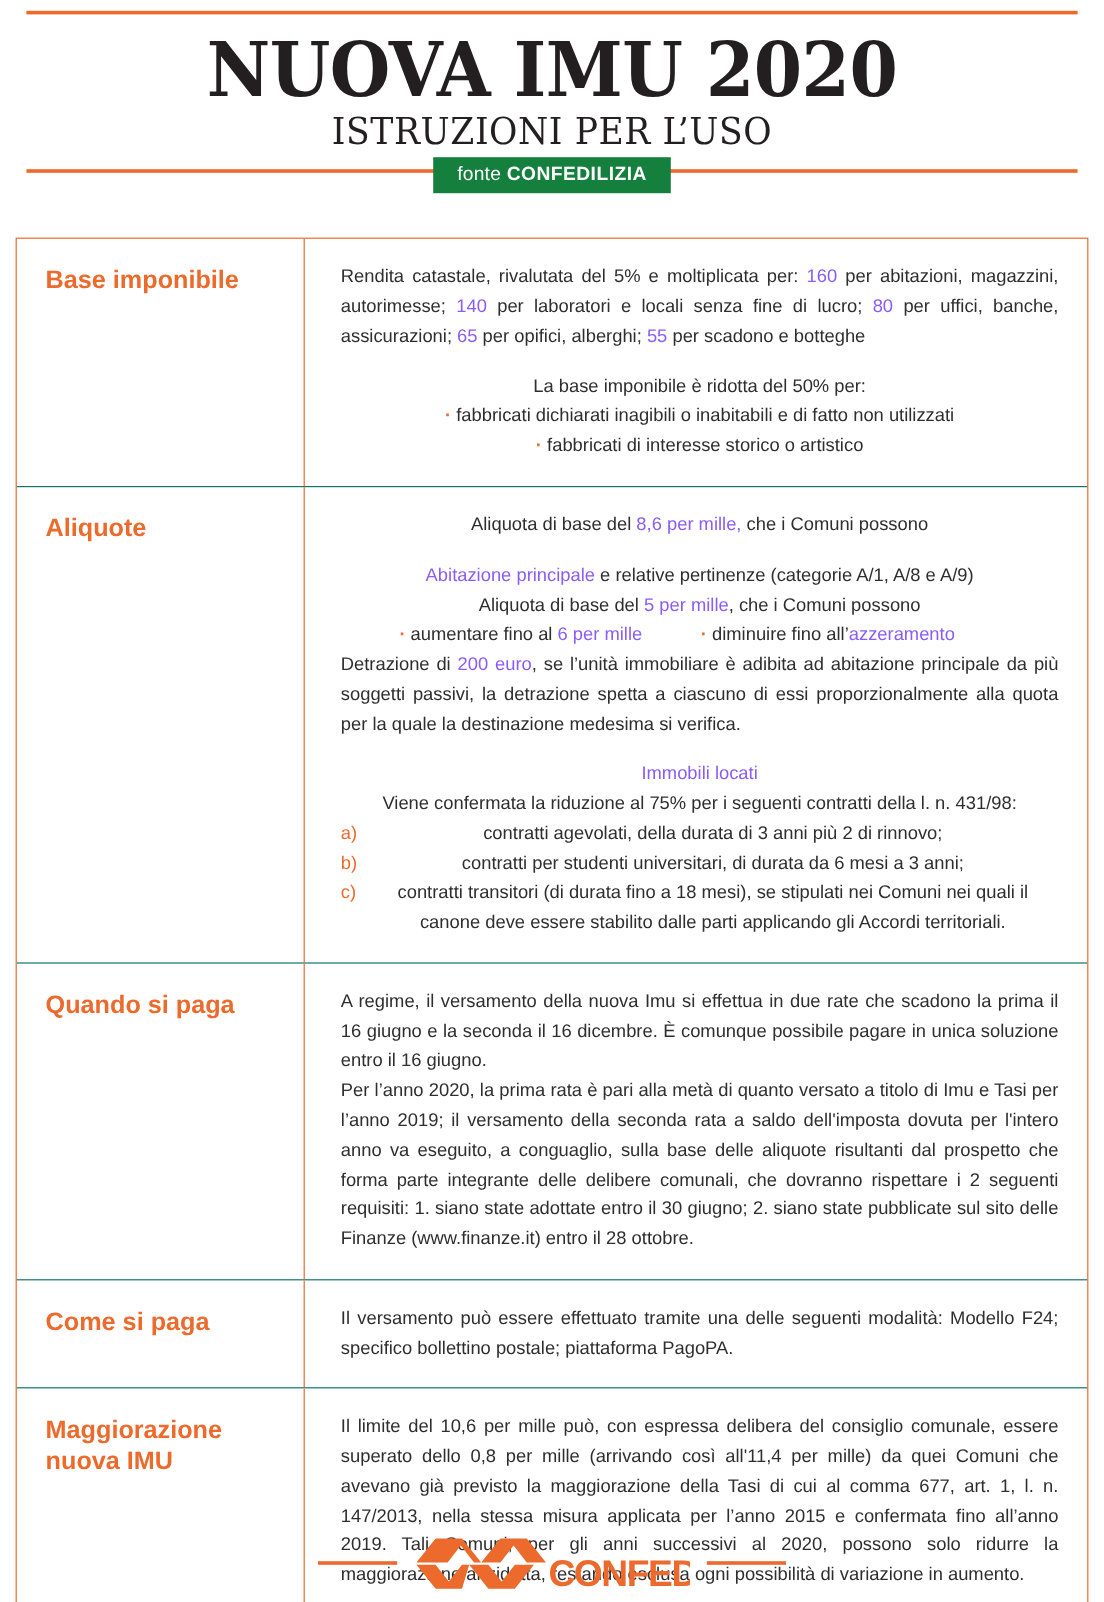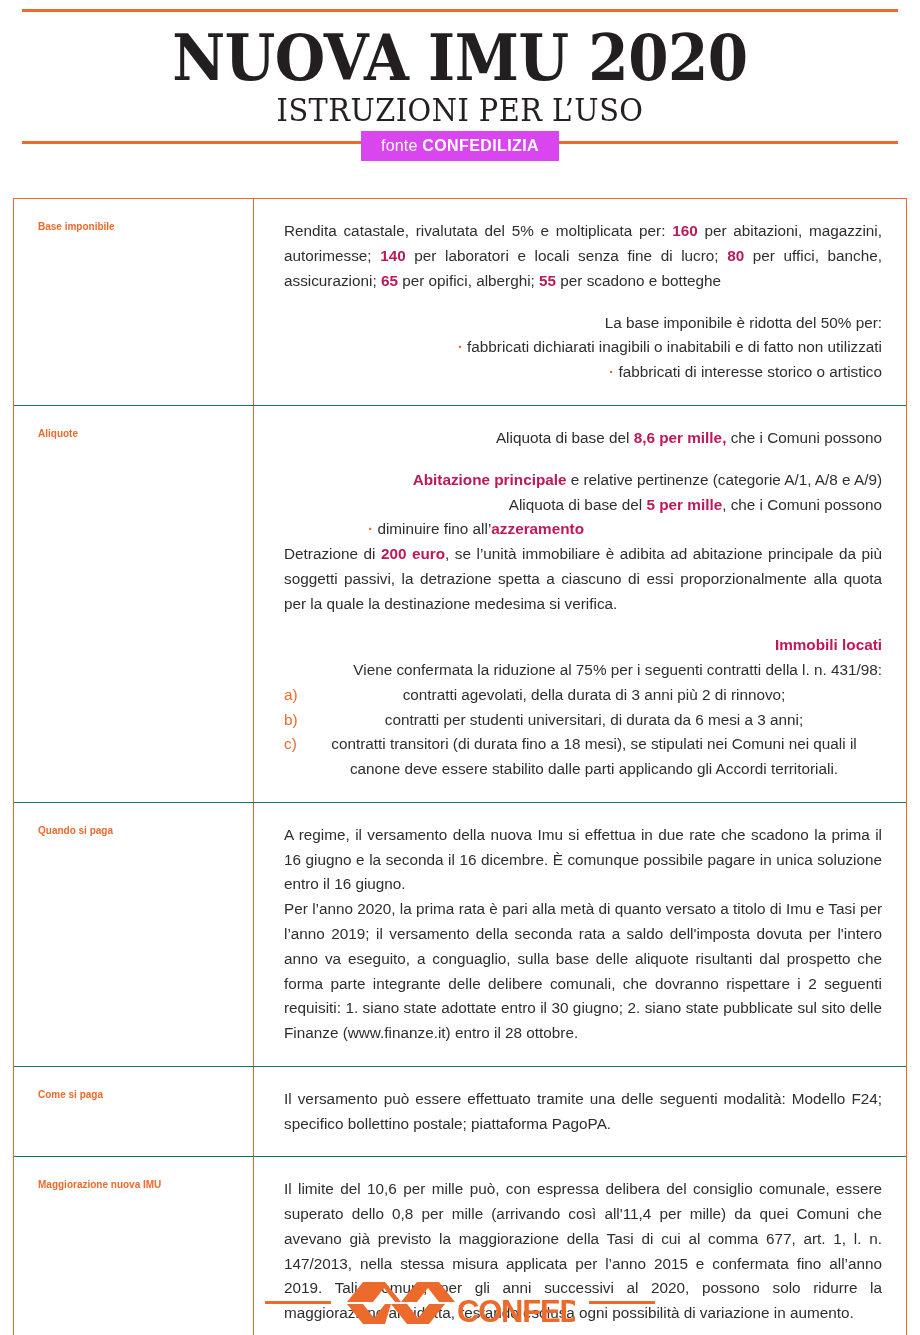--- a/index.html
+++ b/index.html
@@ -42,21 +42,21 @@
     letter-spacing: 0.5px;
     transform: scaleX(0.93);
   }
   .rule-mid {
     height: 3px; background: #EC6A2C;
     margin: 14px 0 0 0;
   }
   .badge-wrap { text-align: center; margin-top: -13px; }
   .badge {
     display: inline-block;
-    background: #d946ef;
+    background: #15803d;
     color: #ffffff;
     font-size: 16px;
     padding: 6px 20px 7px 20px;
     line-height: 1.1;
     letter-spacing: 0.2px;
   }
   .badge .b-reg { font-weight: normal; }
   .badge .b-bold { font-weight: bold; letter-spacing: 0.4px; }
 
   
@@ -68,35 +68,35 @@
   }
   .row { display: flex; }
   .row + .row { border-top: 1px solid #0f766e; }
   .cell-label {
     width: 240px;
     flex: 0 0 240px;
     border-right: 1.5px solid #EC6A2C;
     padding: 22px 12px 18px 24px;
     color: #EC6A2C;
     font-weight: bold;
-    font-size: 10px;
+    font-size: 21px;
     line-height: 1.2;
   }
   .cell-body {
     flex: 1;
     padding: 20px 24px 20px 30px;
     font-size: 15.3px;
     line-height: 1.62;
     color: #2e2e2e;
     text-align: justify;
   }
   .cell-body p { margin: 0; }
-  .cell-body .nj { text-align: right; }
+  .cell-body .nj { text-align: center; }
   .gap { height: 17px; }
-  b, .bold { font-weight: bold; color: #be185d; }
+  b, .bold { font-weight: normal; color: #8b5cf6; }
 
   
   .bullet-line { display: block; }
   .bt { color: #EC6A2C; font-weight: bold; }
   .two-col { display: flex; }
   .two-col > span:first-child { flex: 0 0 300px; }
 
   
   .lettered { display: flex; }
   .lettered .mk {
@@ -147,20 +147,21 @@
   </div>
 
   <div class="row">
     <div class="cell-label">Aliquote</div>
     <div class="cell-body">
       <p class="nj"><span>Aliquota di base del </span><b>8,6 per mille,</b><span> che i Comuni possono</span></p>
       <div class="gap"></div>
       <p class="nj"><b>Abitazione principale</b><span> e relative pertinenze (categorie A/1, A/8 e A/9)</span></p>
       <p class="nj"><span>Aliquota di base del </span><b>5 per mille</b><span>, che i Comuni possono</span></p>
       <p class="nj two-col">
+        <span><span class="bt">·</span> <span>aumentare fino al </span><b>6 per mille</b></span>
         <span><span class="bt">·</span> <span>diminuire fino all’</span><b>azzeramento</b></span>
       </p>
       <p><span>Detrazione di </span><b>200 euro</b><span>, se l’unità immobiliare è adibita ad abitazione principale da più soggetti passivi, la detrazione spetta a ciascuno di essi proporzionalmente alla quota per la quale la destinazione medesima si verifica.</span></p>
       <div class="gap"></div>
       <p class="nj"><b>Immobili locati</b></p>
       <p class="nj">Viene confermata la riduzione al 75% per i seguenti contratti della l. n. 431/98:</p>
       <p class="lettered">
           <span class="mk">a)</span>
           <span class="tx">contratti agevolati, della durata di 3 anni più 2 di rinnovo;</span>
         </p>

